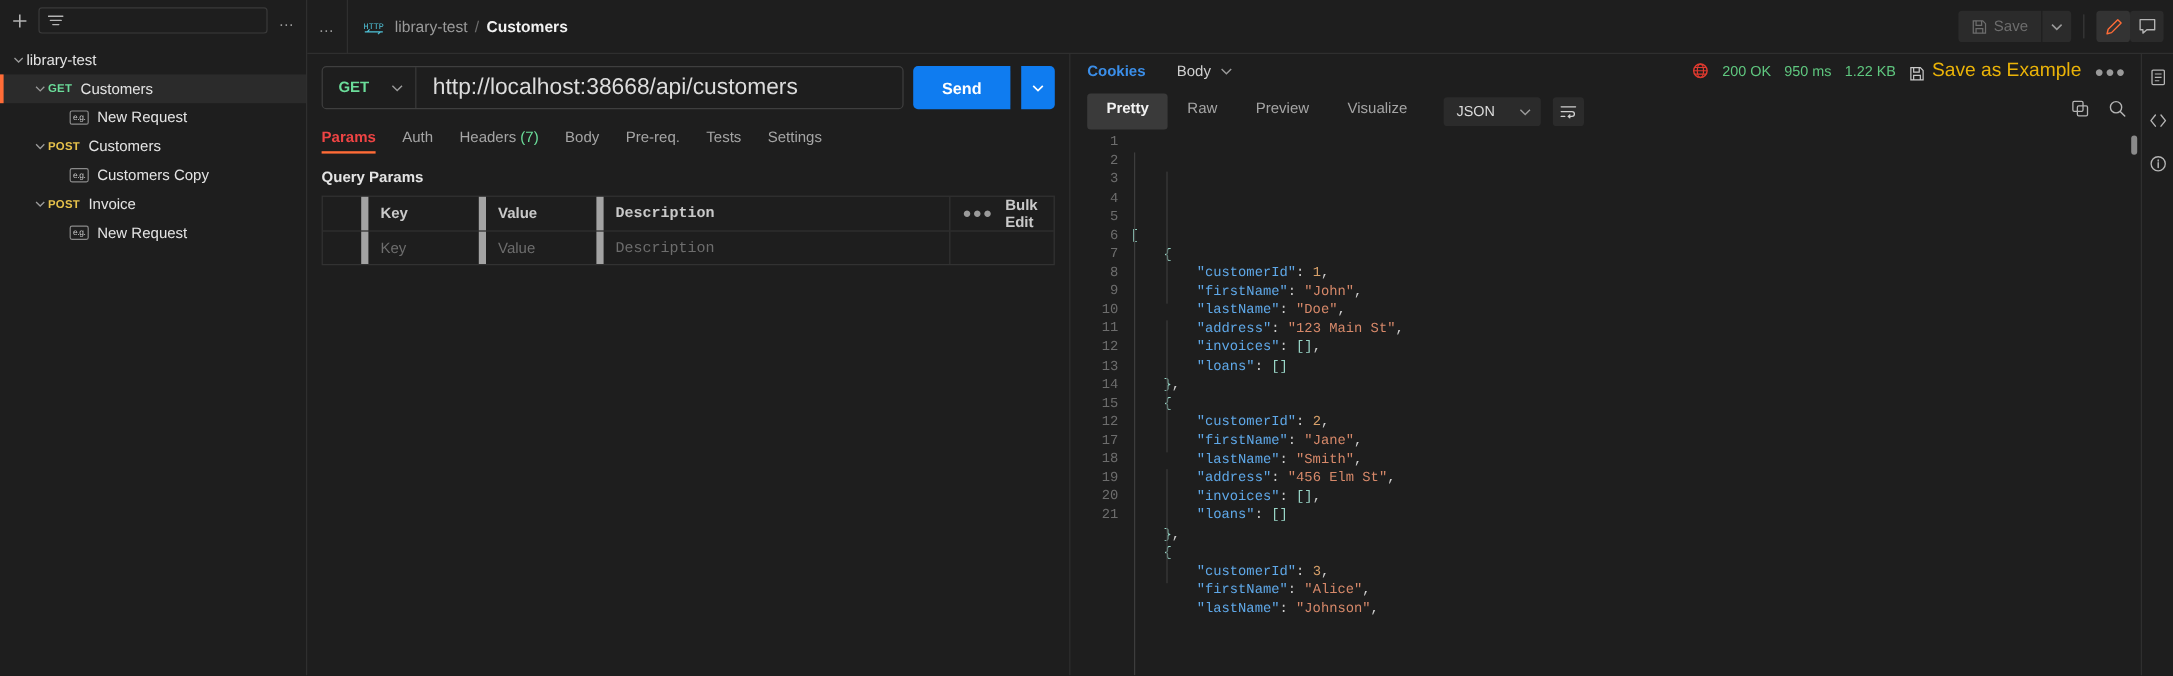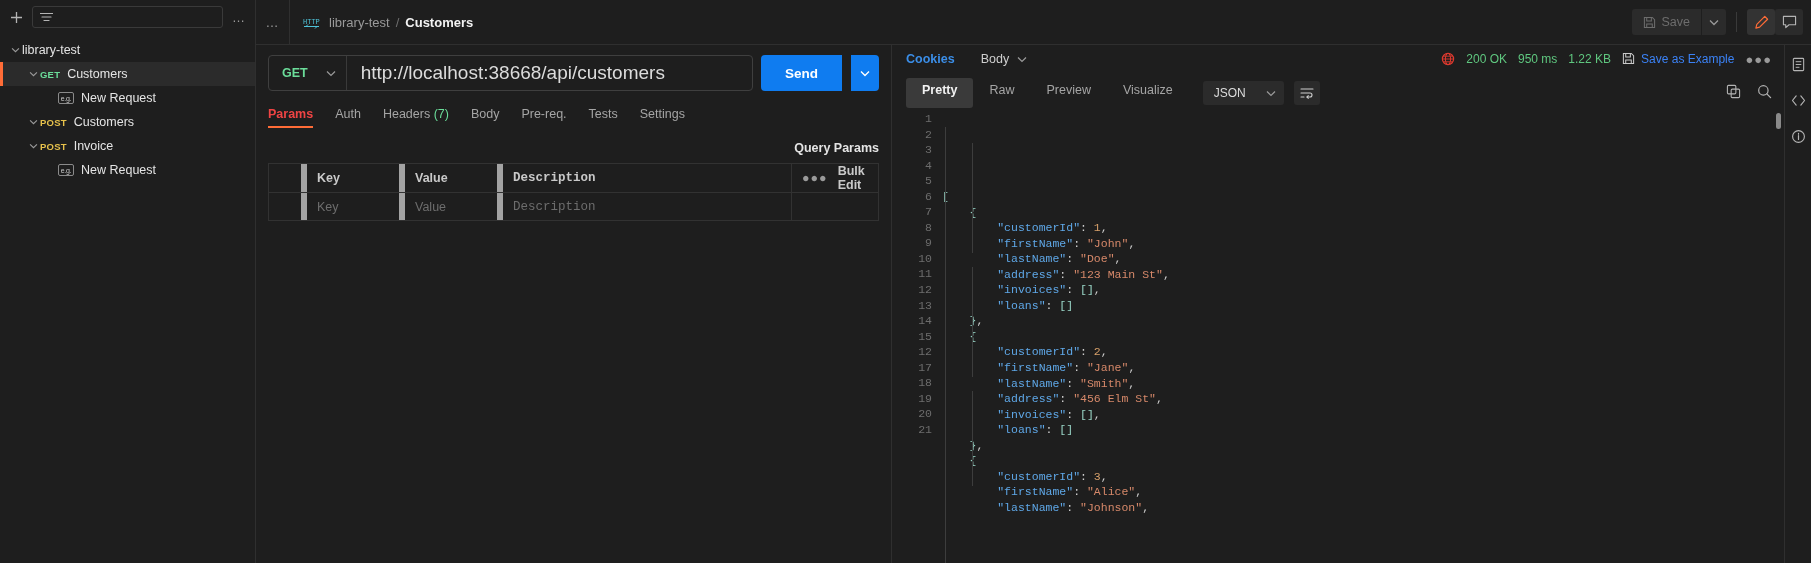--- a/index.html
+++ b/index.html
@@ -154,21 +154,21 @@
   }
   .rtab:first-child { padding-left: 0; }
   .rtab.active { color: #ef4444; font-weight: bold; }
   .rtab.active::after {
     content: ""; position: absolute; left: 0; right: 11px; bottom: 0;
     height: 2px; background: #ff6c37;
   }
   .rtab .cnt { color: #6bdd9a; }
   .cookies { margin-left: auto; color: #3b8ee8; font-size: 12.5px; font-weight: bold; cursor: pointer; }
 
-  .qp-title { padding: 13px 12px 8px 12px; font-size: 12.5px; color: #e4e4e4; font-weight: bold; text-align: right; }
+  .qp-title { padding: 13px 12px 8px 12px; font-size: 12.5px; color: #e4e4e4; font-weight: bold; }
 
   .qp-table { margin: 0 12px; border: 1px solid #323232; font-size: 12.5px; }
   .qp-head { display: flex; height: 28px; align-items: stretch; }
   .qp-head .cell { color: #c9c9c9; font-weight: bold; }
   .qp-row { display: flex; height: 28px; align-items: stretch; border-top: 1px solid #323232; }
   .qp-row .cell { color: #6d6d6d; }
   .cell { display: flex; align-items: center; padding: 0 10px; border-right: 6px solid #a3a3a3; }
   .c-chk { width: 38px; flex: 0 0 38px; }
   .c-key { width: 98px; flex: 0 0 98px; }
   .c-val { width: 98px; flex: 0 0 98px; }
@@ -180,21 +180,21 @@
   
   .res-top {
     height: 28px; display: flex; align-items: center; padding: 0 12px 0 14px;
     font-size: 12.5px; margin-top: 0;
   }
   .body-sel { display: flex; align-items: center; gap: 8px; color: #cfcfcf; cursor: pointer; }
   .res-status { margin-left: auto; display: flex; align-items: center; gap: 11px; }
   .globe { display: flex; align-items: center; cursor: pointer; }
   .stat-ok { color: #5fc77f; font-size: 12px; }
   .stat-v { color: #5fc77f; font-size: 12px; }
-  .save-ex { display: flex; align-items: flex-start; gap: 6px; color: #3b82f6; font-size: 12px; cursor: pointer; }
+  .save-ex { display: flex; align-items: flex-end; gap: 6px; color: #eab308; font-size: 16px; cursor: pointer; }
   .res-dots { color: #9a9a9a; letter-spacing: 1px; cursor: pointer; font-size: 13px; }
 
   
   .res-tabs { display: flex; align-items: center; gap: 0; padding: 6px 12px 0 14px; height: 34px; }
   .vtab {
     font-size: 12.5px; color: #a5a5a5; padding: 0 16px; height: 30px; line-height: 24px;
     border-radius: 3px; cursor: pointer;
   }
   .vtab.active { background: #3a3a3a; color: #f2f2f2; font-weight: bold; }
   .json-sel {
@@ -274,20 +274,24 @@
           <span class="tree-label">New Request</span>
         </div>
         <div class="tree-row ind-1">
           <span class="chev">
             <svg width="9" height="6" viewBox="0 0 10 7">
               <path d="M1 1.5l4 4 4-4" stroke="#9a9a9a" stroke-width="1.3" fill="none"></path>
             </svg>
           </span>
           <span class="method m-post">POST</span>
           <span class="tree-label">Customers</span>
+        </div>
+        <div class="tree-row ind-2">
+          <span class="eg-icon">e.g.</span>
+          <span class="tree-label">Customers Copy</span>
         </div>
         <div class="tree-row ind-1">
           <span class="chev">
             <svg width="9" height="6" viewBox="0 0 10 7">
               <path d="M1 1.5l4 4 4-4" stroke="#9a9a9a" stroke-width="1.3" fill="none"></path>
             </svg>
           </span>
           <span class="method m-post">POST</span>
           <span class="tree-label">Invoice</span>
         </div>

